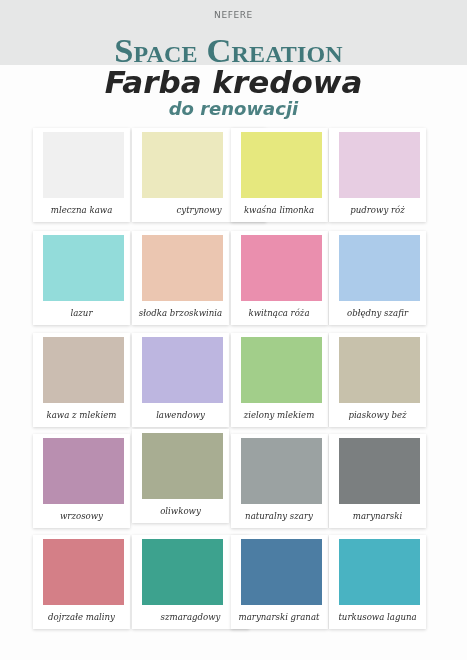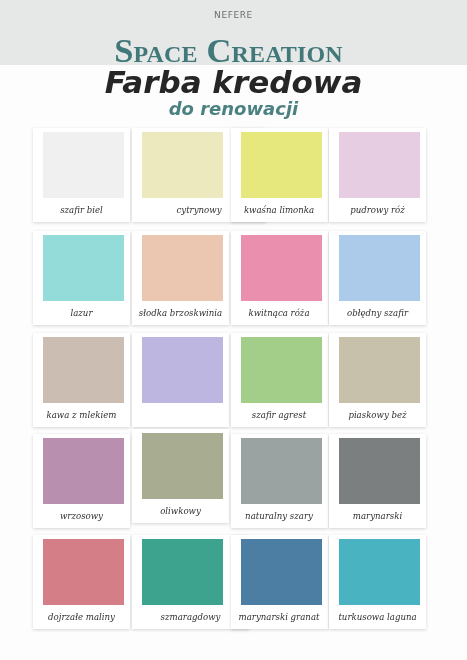--- a/index.html
+++ b/index.html
@@ -40,21 +40,21 @@
   <div id="header">
     <div id="planks"></div>
   </div>
   <div id="nefere">NEFERE</div>
   <div id="title">Space Creation</div>
   <div id="sub1">Farba kredowa</div>
   <div id="sub2">do renowacji</div>
   <div id="grid">
       <div class="card" style="left: 0px; top: 0px;">
         <div class="sw" style="background: rgb(240, 240, 240);"></div>
-        <div class="lbl">szafir biel</div>
+        <div class="lbl">mleczna kawa</div>
       </div>
       <div class="card" style="left: 99px; top: 0px; padding-left: 37px;">
         <div class="sw" style="background: rgb(236, 233, 190);"></div>
         <div class="lbl">cytrynowy</div>
       </div>
       <div class="card" style="left: 197.5px; top: 0px;">
         <div class="sw" style="background: rgb(230, 232, 126);"></div>
         <div class="lbl">kwaśna limonka</div>
       </div>
       <div class="card" style="left: 296px; top: 0px;">
@@ -76,24 +76,25 @@
       <div class="card" style="left: 296px; top: 103px;">
         <div class="sw" style="background: rgb(172, 203, 234);"></div>
         <div class="lbl">obłędny szafir</div>
       </div>
       <div class="card" style="left: 0px; top: 204.5px;">
         <div class="sw" style="background: rgb(203, 189, 177);"></div>
         <div class="lbl">kawa z mlekiem</div>
       </div>
       <div class="card" style="left: 99px; top: 204.5px;">
         <div class="sw" style="background: rgb(189, 182, 224);"></div>
+        <div class="lbl">lawendowy</div>
       </div>
       <div class="card" style="left: 197.5px; top: 204.5px;">
         <div class="sw" style="background: rgb(162, 206, 138);"></div>
-        <div class="lbl">szafir agrest</div>
+        <div class="lbl">zielony mlekiem</div>
       </div>
       <div class="card" style="left: 296px; top: 204.5px;">
         <div class="sw" style="background: rgb(199, 193, 171);"></div>
         <div class="lbl">piaskowy beż</div>
       </div>
       <div class="card" style="left: 0px; top: 306px;">
         <div class="sw" style="background: rgb(185, 143, 176);"></div>
         <div class="lbl">wrzosowy</div>
       </div>
       <div class="card" style="left: 99px; top: 301px;">

